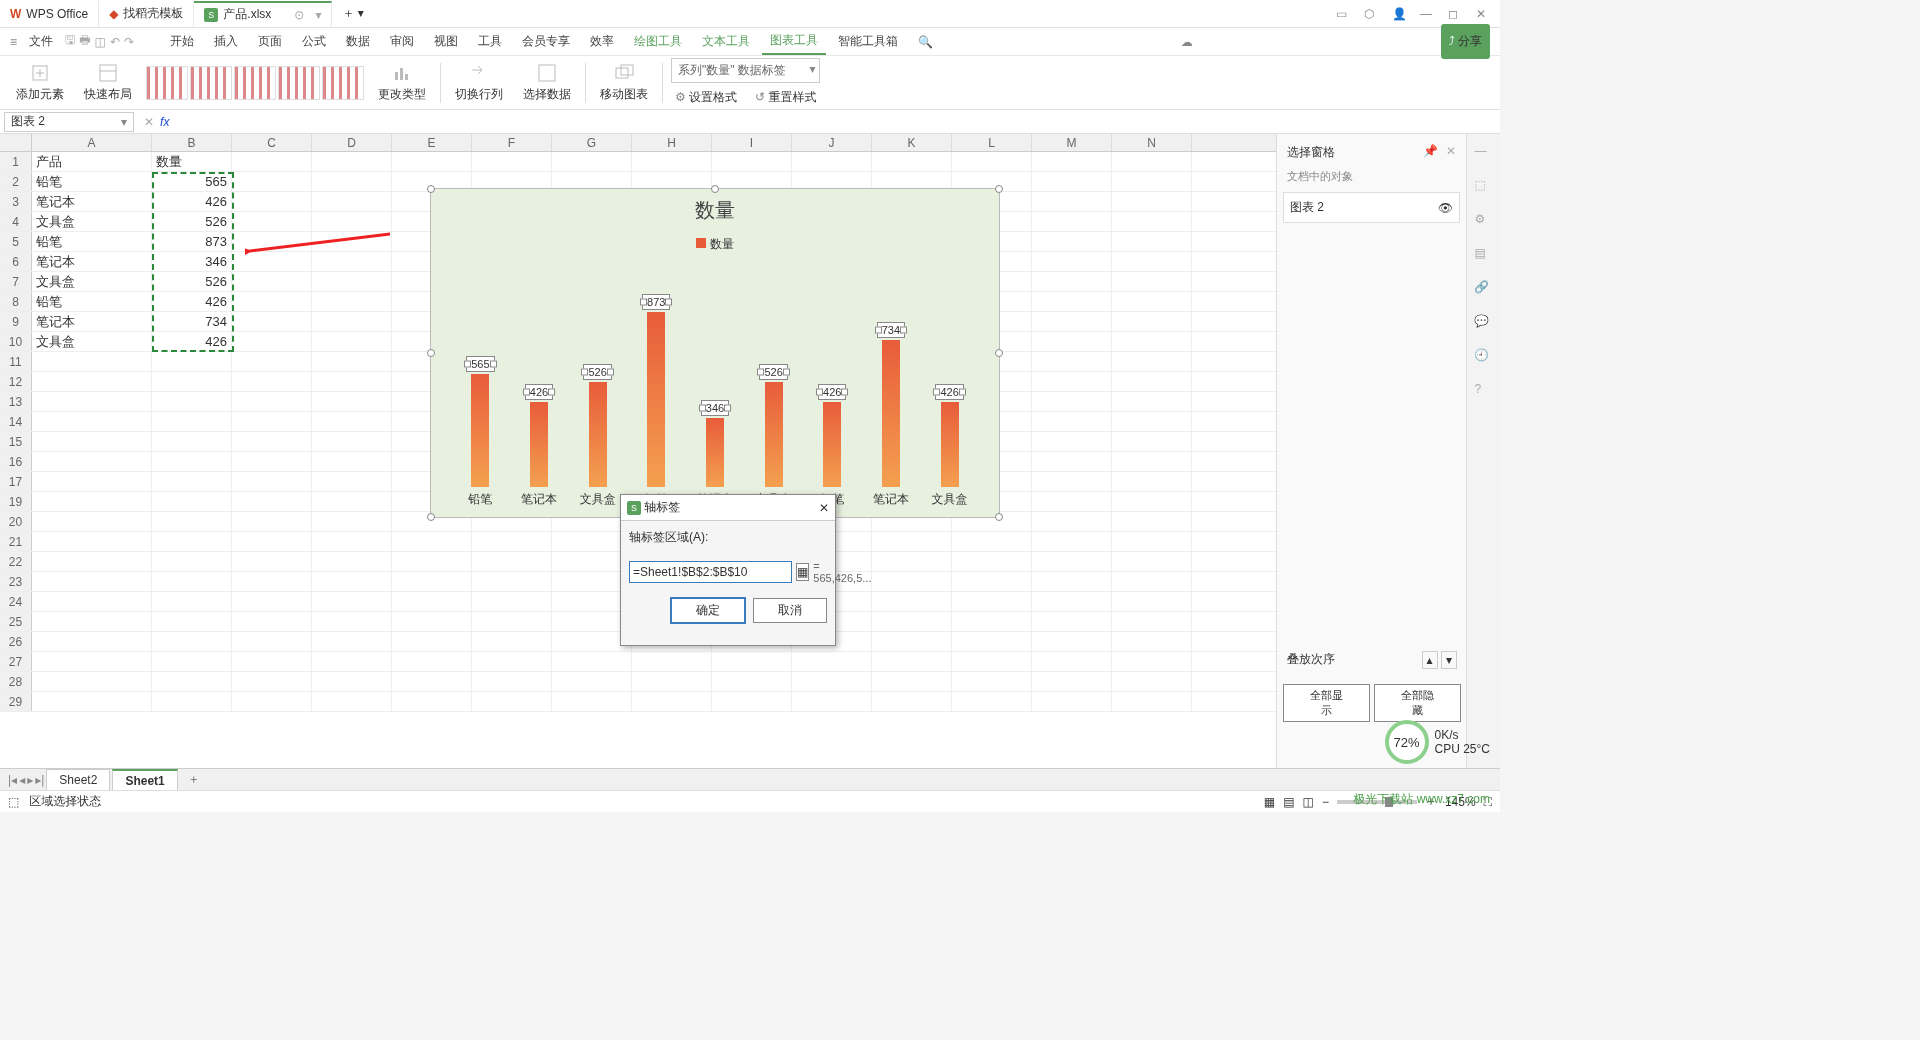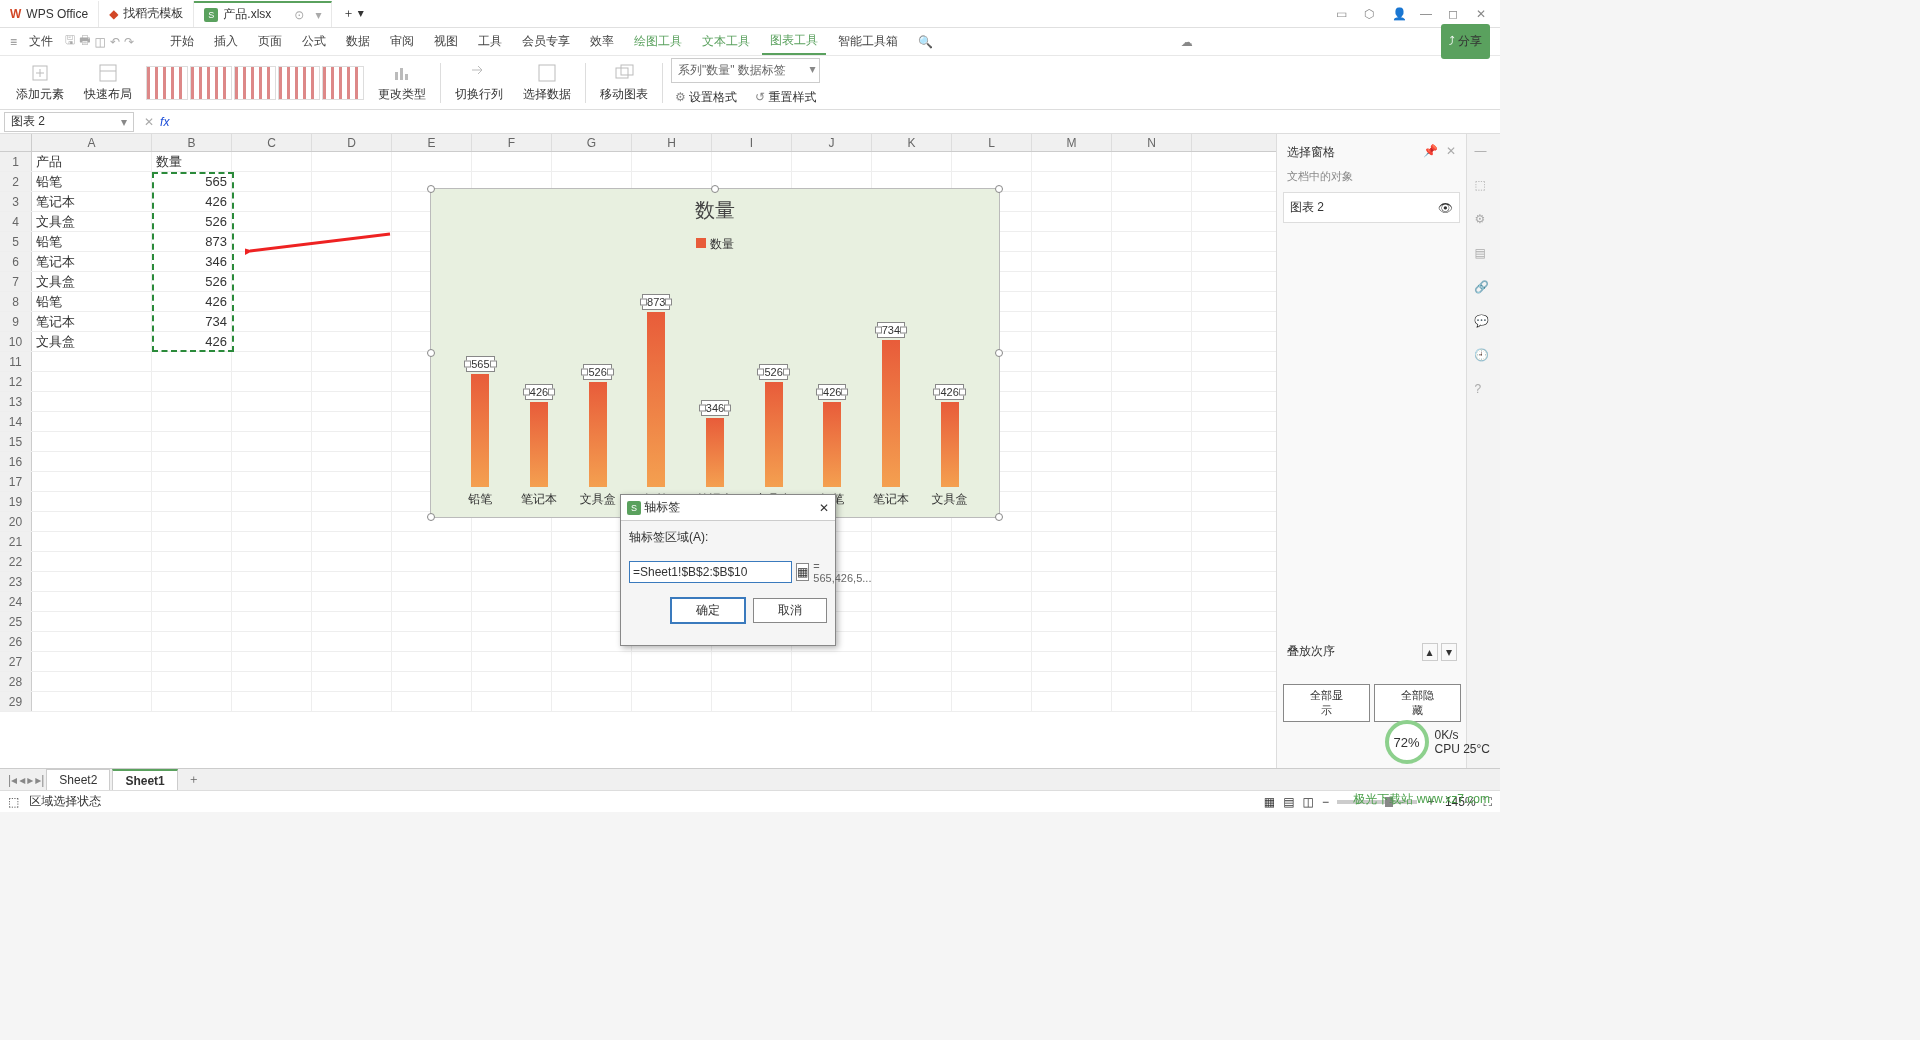--- a/index.html
+++ b/index.html
@@ -818,21 +818,21 @@
     <div class="side-sub">文档中的对象</div>
     <div class="side-item">
         <span>图表 2</span>
         <span>👁</span>
       </div>
     <div style="position:absolute;bottom:90px;width:178px">
       <div style="display:flex;justify-content:space-between;align-items:center;padding:4px">
           <span>叠放次序</span>
           <span><span style="border:1px solid #ccc;padding:1px 4px">▴</span> <span style="border:1px solid #ccc;padding:1px 4px">▾</span></span>
         </div>
-      <div style="display:flex;gap:4px;margin-top:20px">
+      <div style="display:flex;gap:4px;margin-top:12px">
           <button class="dlg-btn" style="flex:1;font-size:11px">全部显示</button>
           <button class="dlg-btn" style="flex:1;font-size:11px">全部隐藏</button>
         </div>
     </div>
   </div>
 
   <div class="right-rail">
     <span class="rail-icon">—</span>
     <span class="rail-icon">⬚</span>
     <span class="rail-icon">⚙</span>

